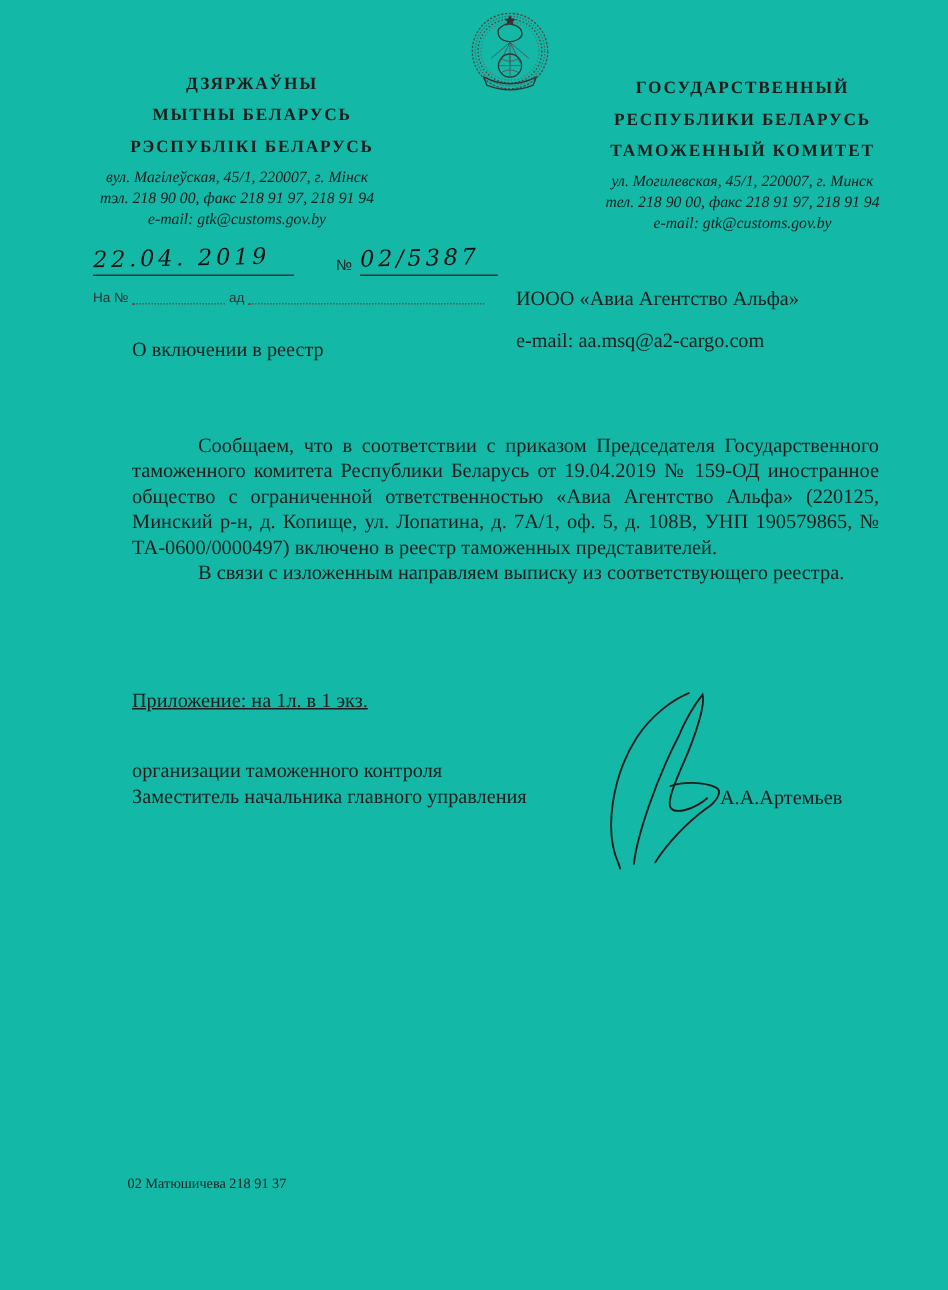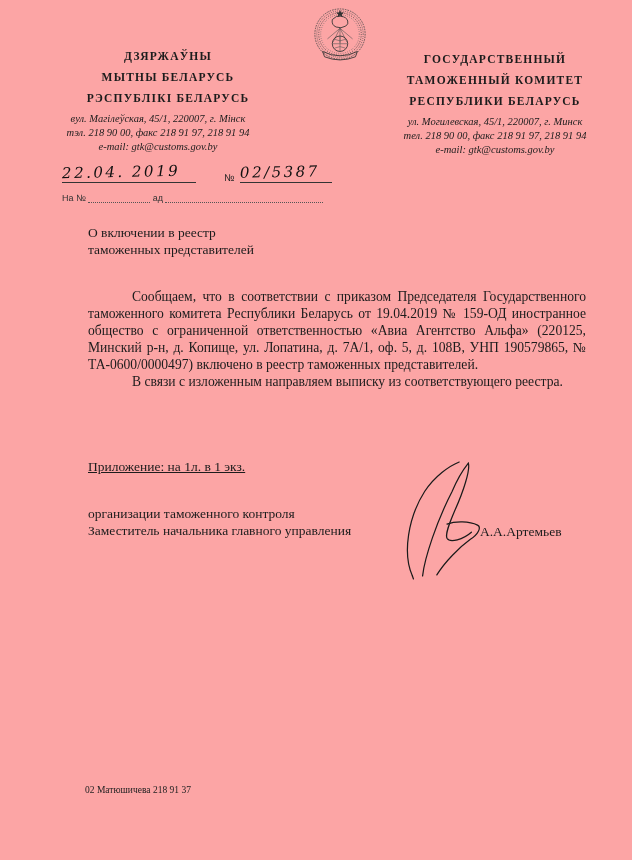--- a/index.html
+++ b/index.html
@@ -1,19 +1,19 @@
 <!DOCTYPE html>
 <html lang="ru"><head>
 <meta charset="utf-8">
 <style>
   html,body{margin:0;padding:0;background:#e8e8e8;}
   .page{
     position:relative;
     width:632px;height:860px;
-    background:#fca5a5;
+    background:#14b8a6;
     margin:0 auto;
     font-family:"Liberation Serif","DejaVu Serif",serif;
     color:#1c1c1c;
     overflow:hidden;
   }
   
   .emblem{position:absolute;left:311px;top:7px;width:58px;height:58px;}
   .org-block{position:absolute;text-align:center;font-weight:bold;
     font-size:11.5px;line-height:21px;letter-spacing:1.2px;}
   .org-left{left:52px;top:46px;width:232px;}
@@ -83,22 +83,22 @@
   </div>
 
   <div class="org-block org-left">
     <div>ДЗЯРЖАЎНЫ</div>
     <div>МЫТНЫ БЕЛАРУСЬ</div>
     <div>РЭСПУБЛІКІ БЕЛАРУСЬ</div>
   </div>
 
   <div class="org-block org-right">
     <div>ГОСУДАРСТВЕННЫЙ</div>
+    <div>РЕСПУБЛИКИ БЕЛАРУСЬ</div>
     <div>ТАМОЖЕННЫЙ КОМИТЕТ</div>
-    <div>РЕСПУБЛИКИ БЕЛАРУСЬ</div>
   </div>
 
   <div class="addr-block addr-left">
     <div>вул. Магілеўская, 45/1, 220007, г. Мінск</div>
     <div>тэл. 218 90 00,  факс 218 91 97, 218 91 94</div>
     <div>e-mail: gtk@customs.gov.by</div>
   </div>
 
   <div class="addr-block addr-right">
     <div>ул. Могилевская, 45/1, 220007, г. Минск</div>
@@ -113,24 +113,27 @@
   <div class="u2">
     <span class="hand">02/5387</span>
   </div>
   <div class="replyline">
     <span>На №</span>
     <span class="blank" style="width:62px;"></span>
     <span>ад</span>
     <span class="blank" style="width:158px;"></span>
   </div>
 
+  <div class="addressee">
+    <div>ИООО «Авиа Агентство Альфа»</div>
+    <div>e-mail: aa.msq@a2-cargo.com</div>
+  </div>
 
   <div class="subject">
     <div>О включении в реестр</div>
-    <div>таможенных представителей</div>
   </div>
 
   <div class="body-text">
     <p>Сообщаем, что в соответствии с приказом Председателя Государственного таможенного комитета Республики Беларусь от 19.04.2019 № 159-ОД иностранное общество с ограниченной ответственностью «Авиа Агентство Альфа» (220125, Минский р-н, д. Копище, ул. Лопатина, д. 7А/1, оф. 5, д. 108В, УНП 190579865, № ТА-0600/0000497) включено в реестр таможенных представителей.</p>
     <p>В связи с изложенным направляем выписку из соответствующего реестра.</p>
   </div>
 
   <div class="attachment">Приложение: на 1л. в 1 экз.</div>
 
   <div class="role">

